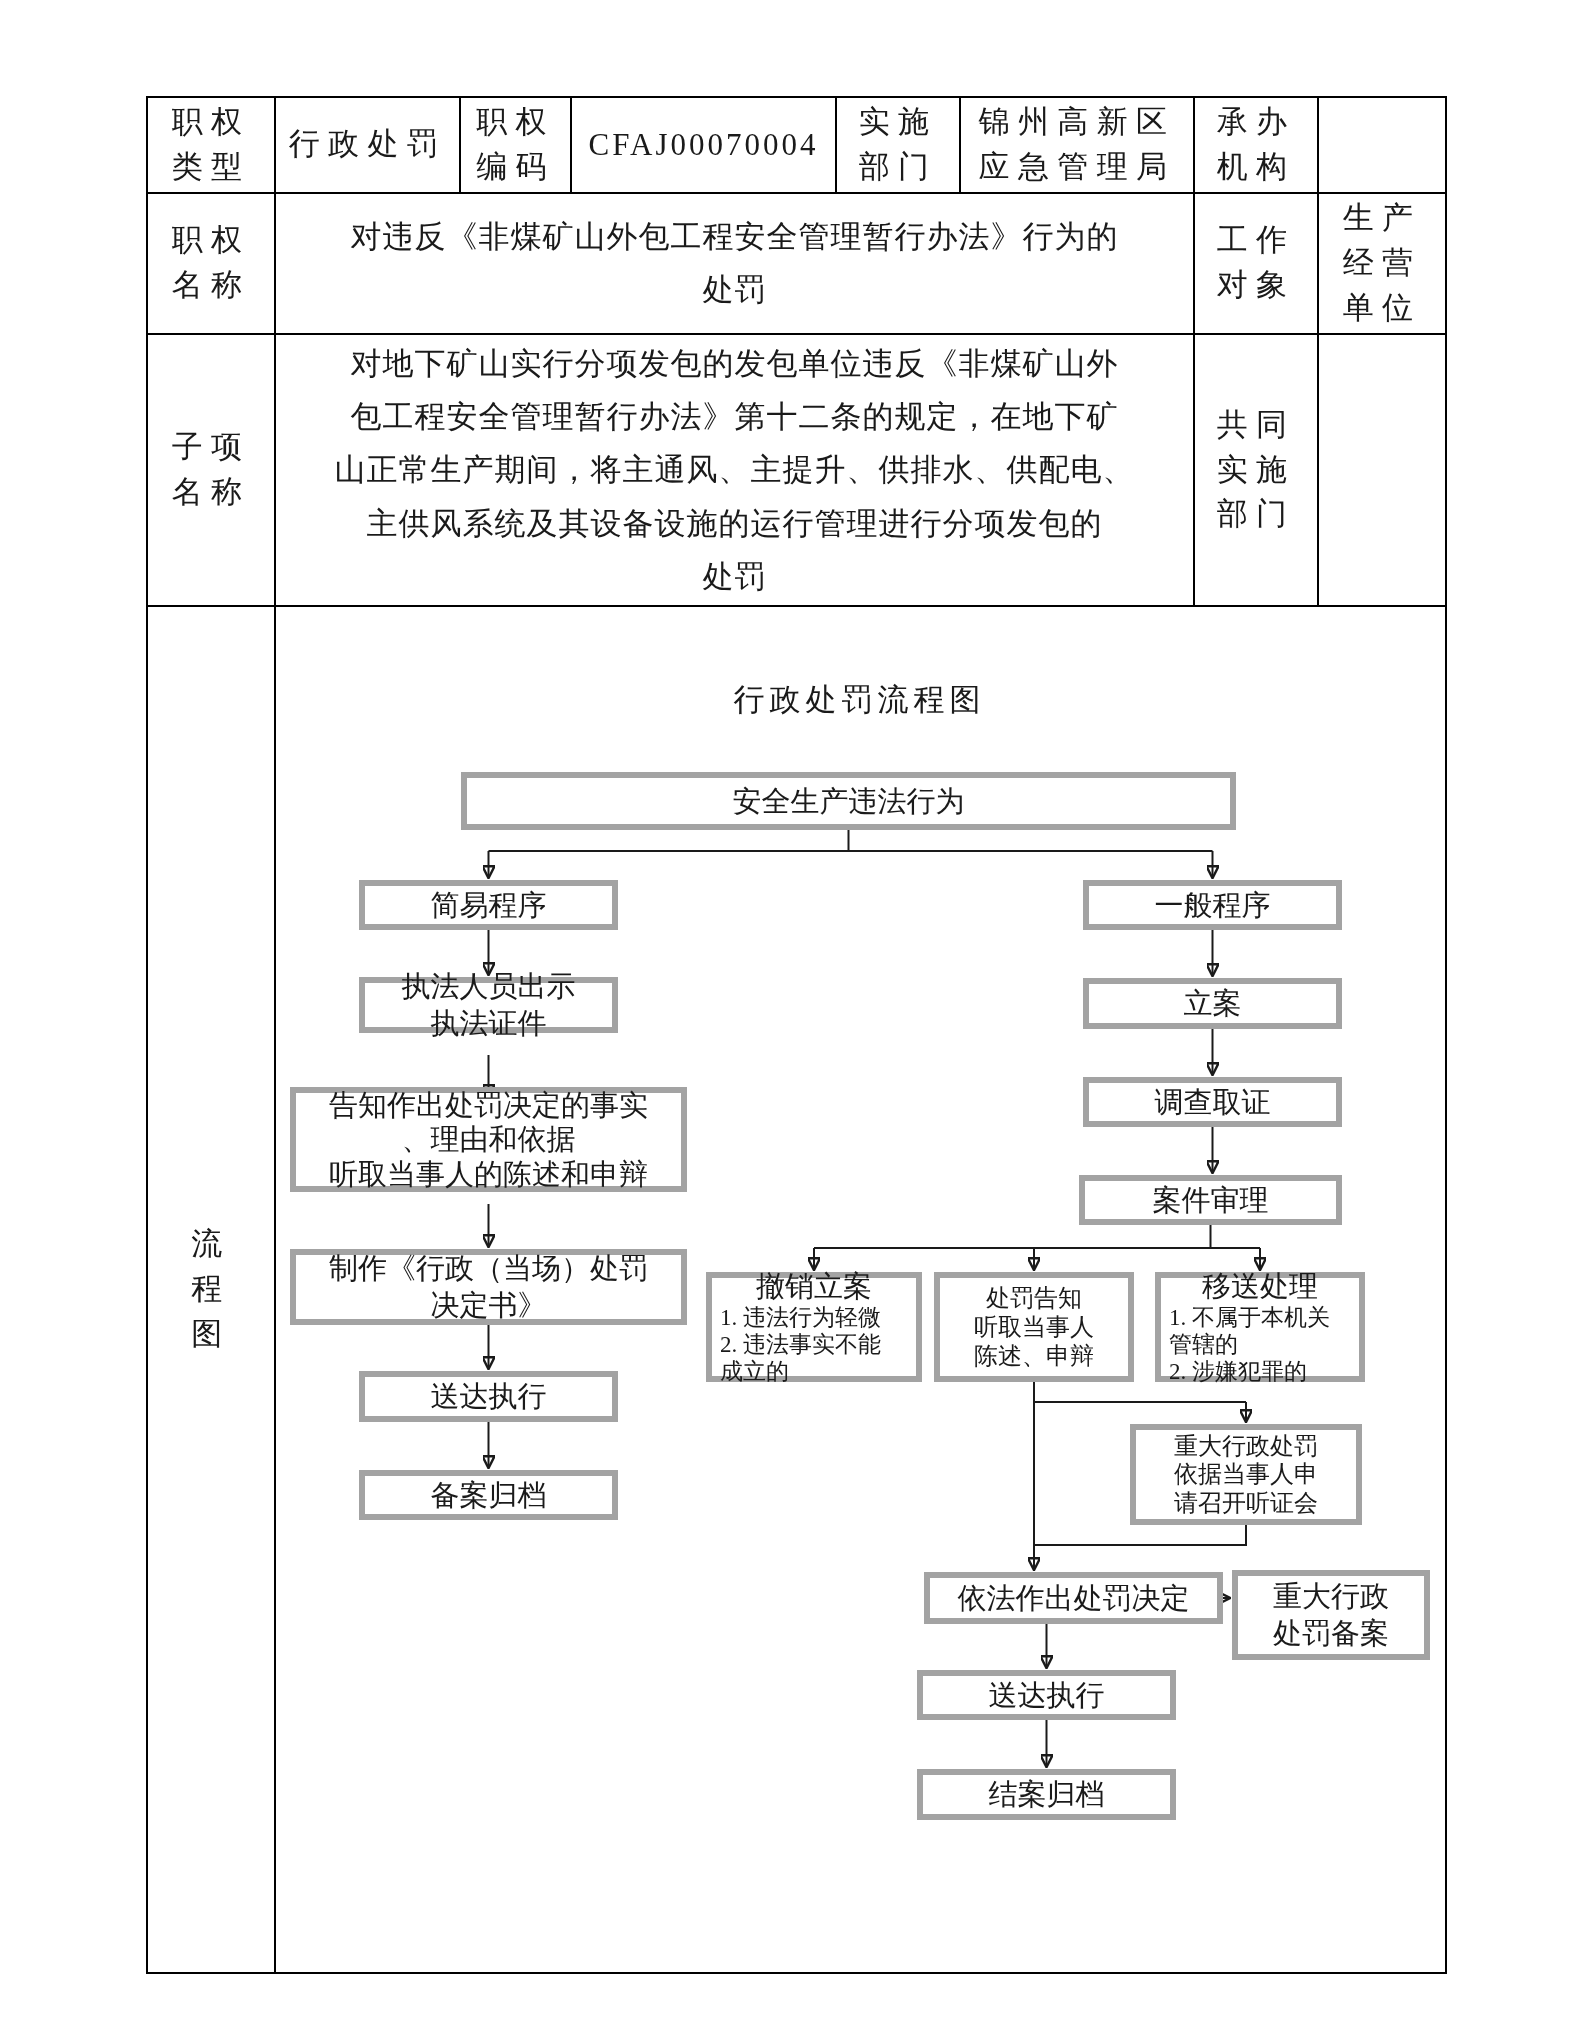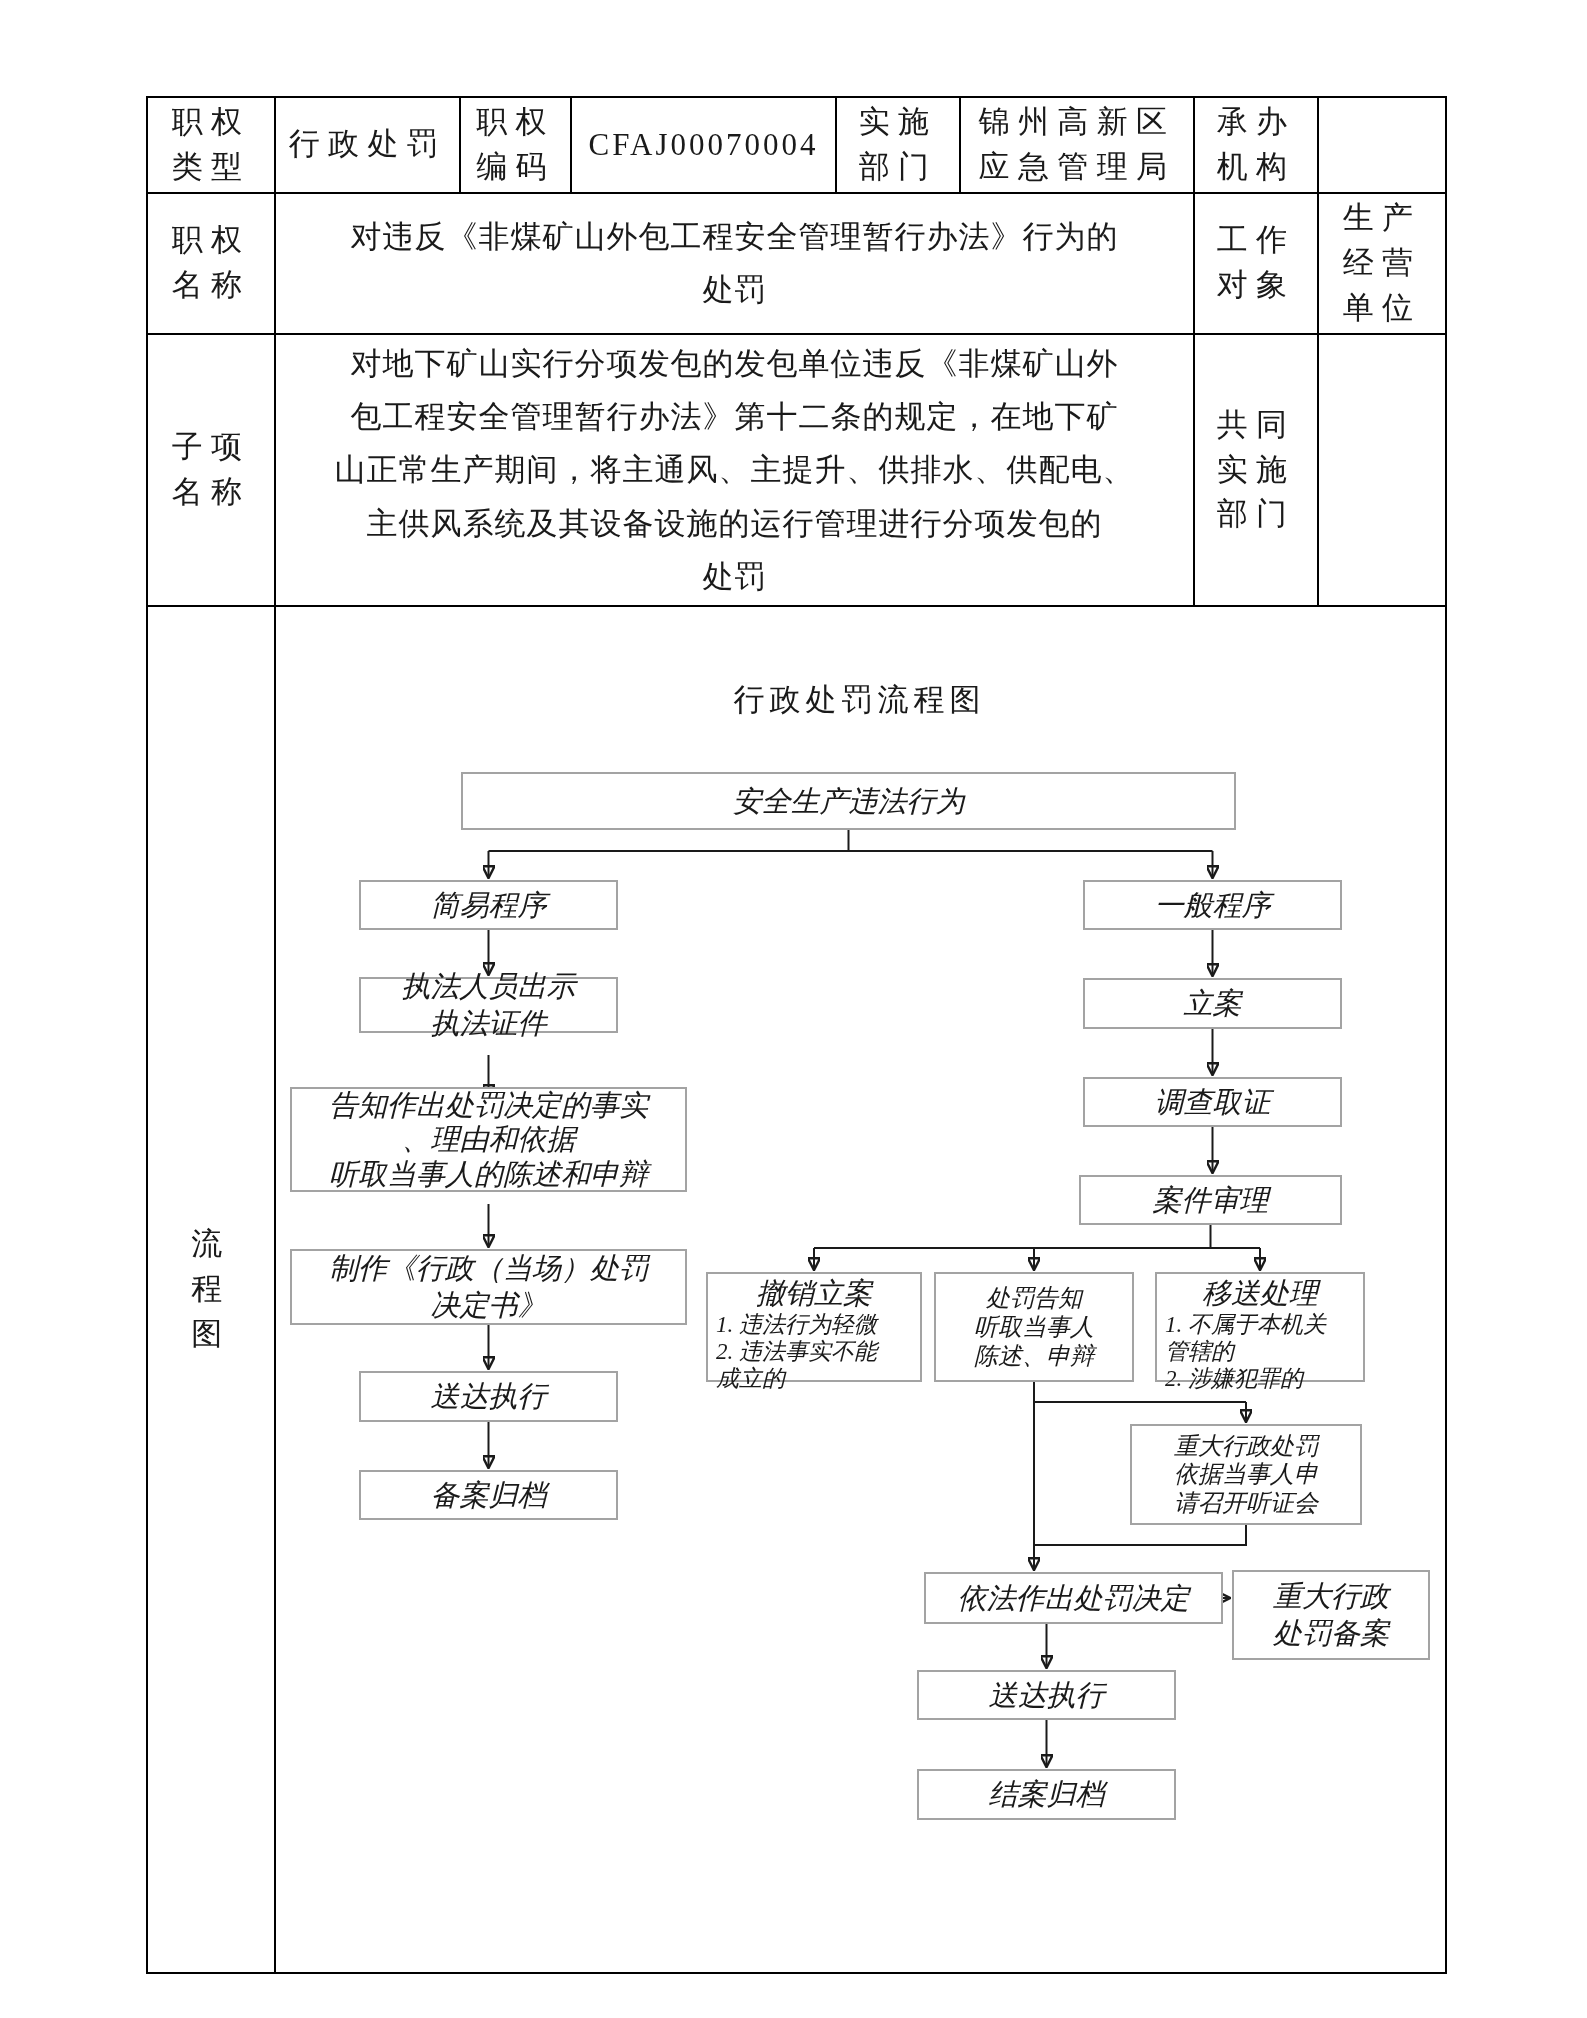--- a/index.html
+++ b/index.html
@@ -32,26 +32,26 @@
   .flow{
     position:relative;width:1167px;height:1361px;
     font-size:29px;
   }
   .flow-title{
     position:absolute;left:0;top:72px;width:100%;
     text-align:center;font-size:31px;letter-spacing:5px;
   }
   .node{
     position:absolute;box-sizing:border-box;
-    border:2px solid #a3a3a3;background:#fff;
+    border:6px solid #a3a3a3;background:#fff;
     display:flex;align-items:center;justify-content:center;
-    text-align:center;white-space:pre-line;line-height:1.28;font-style:italic;
+    text-align:center;white-space:pre-line;line-height:1.28;
   }
   .node.complex{
-    flex-direction:column;justify-content:space-between;align-items:stretch;
+    flex-direction:column;justify-content:center;align-items:stretch;
     padding:2px 8px;line-height:1.2;
   }
   .node.complex .ntitle{text-align:center;font-size:29px;line-height:1.2;}
   .node.complex .nitems{
     text-align:left;font-size:23px;line-height:1.18;white-space:pre-line;
   }
   .node.small3{font-size:24px;line-height:1.2;}
   svg.connectors{position:absolute;left:0;top:0;}
   svg.connectors path{stroke:#1a1a1a;stroke-width:2;fill:none;}
 </style>

